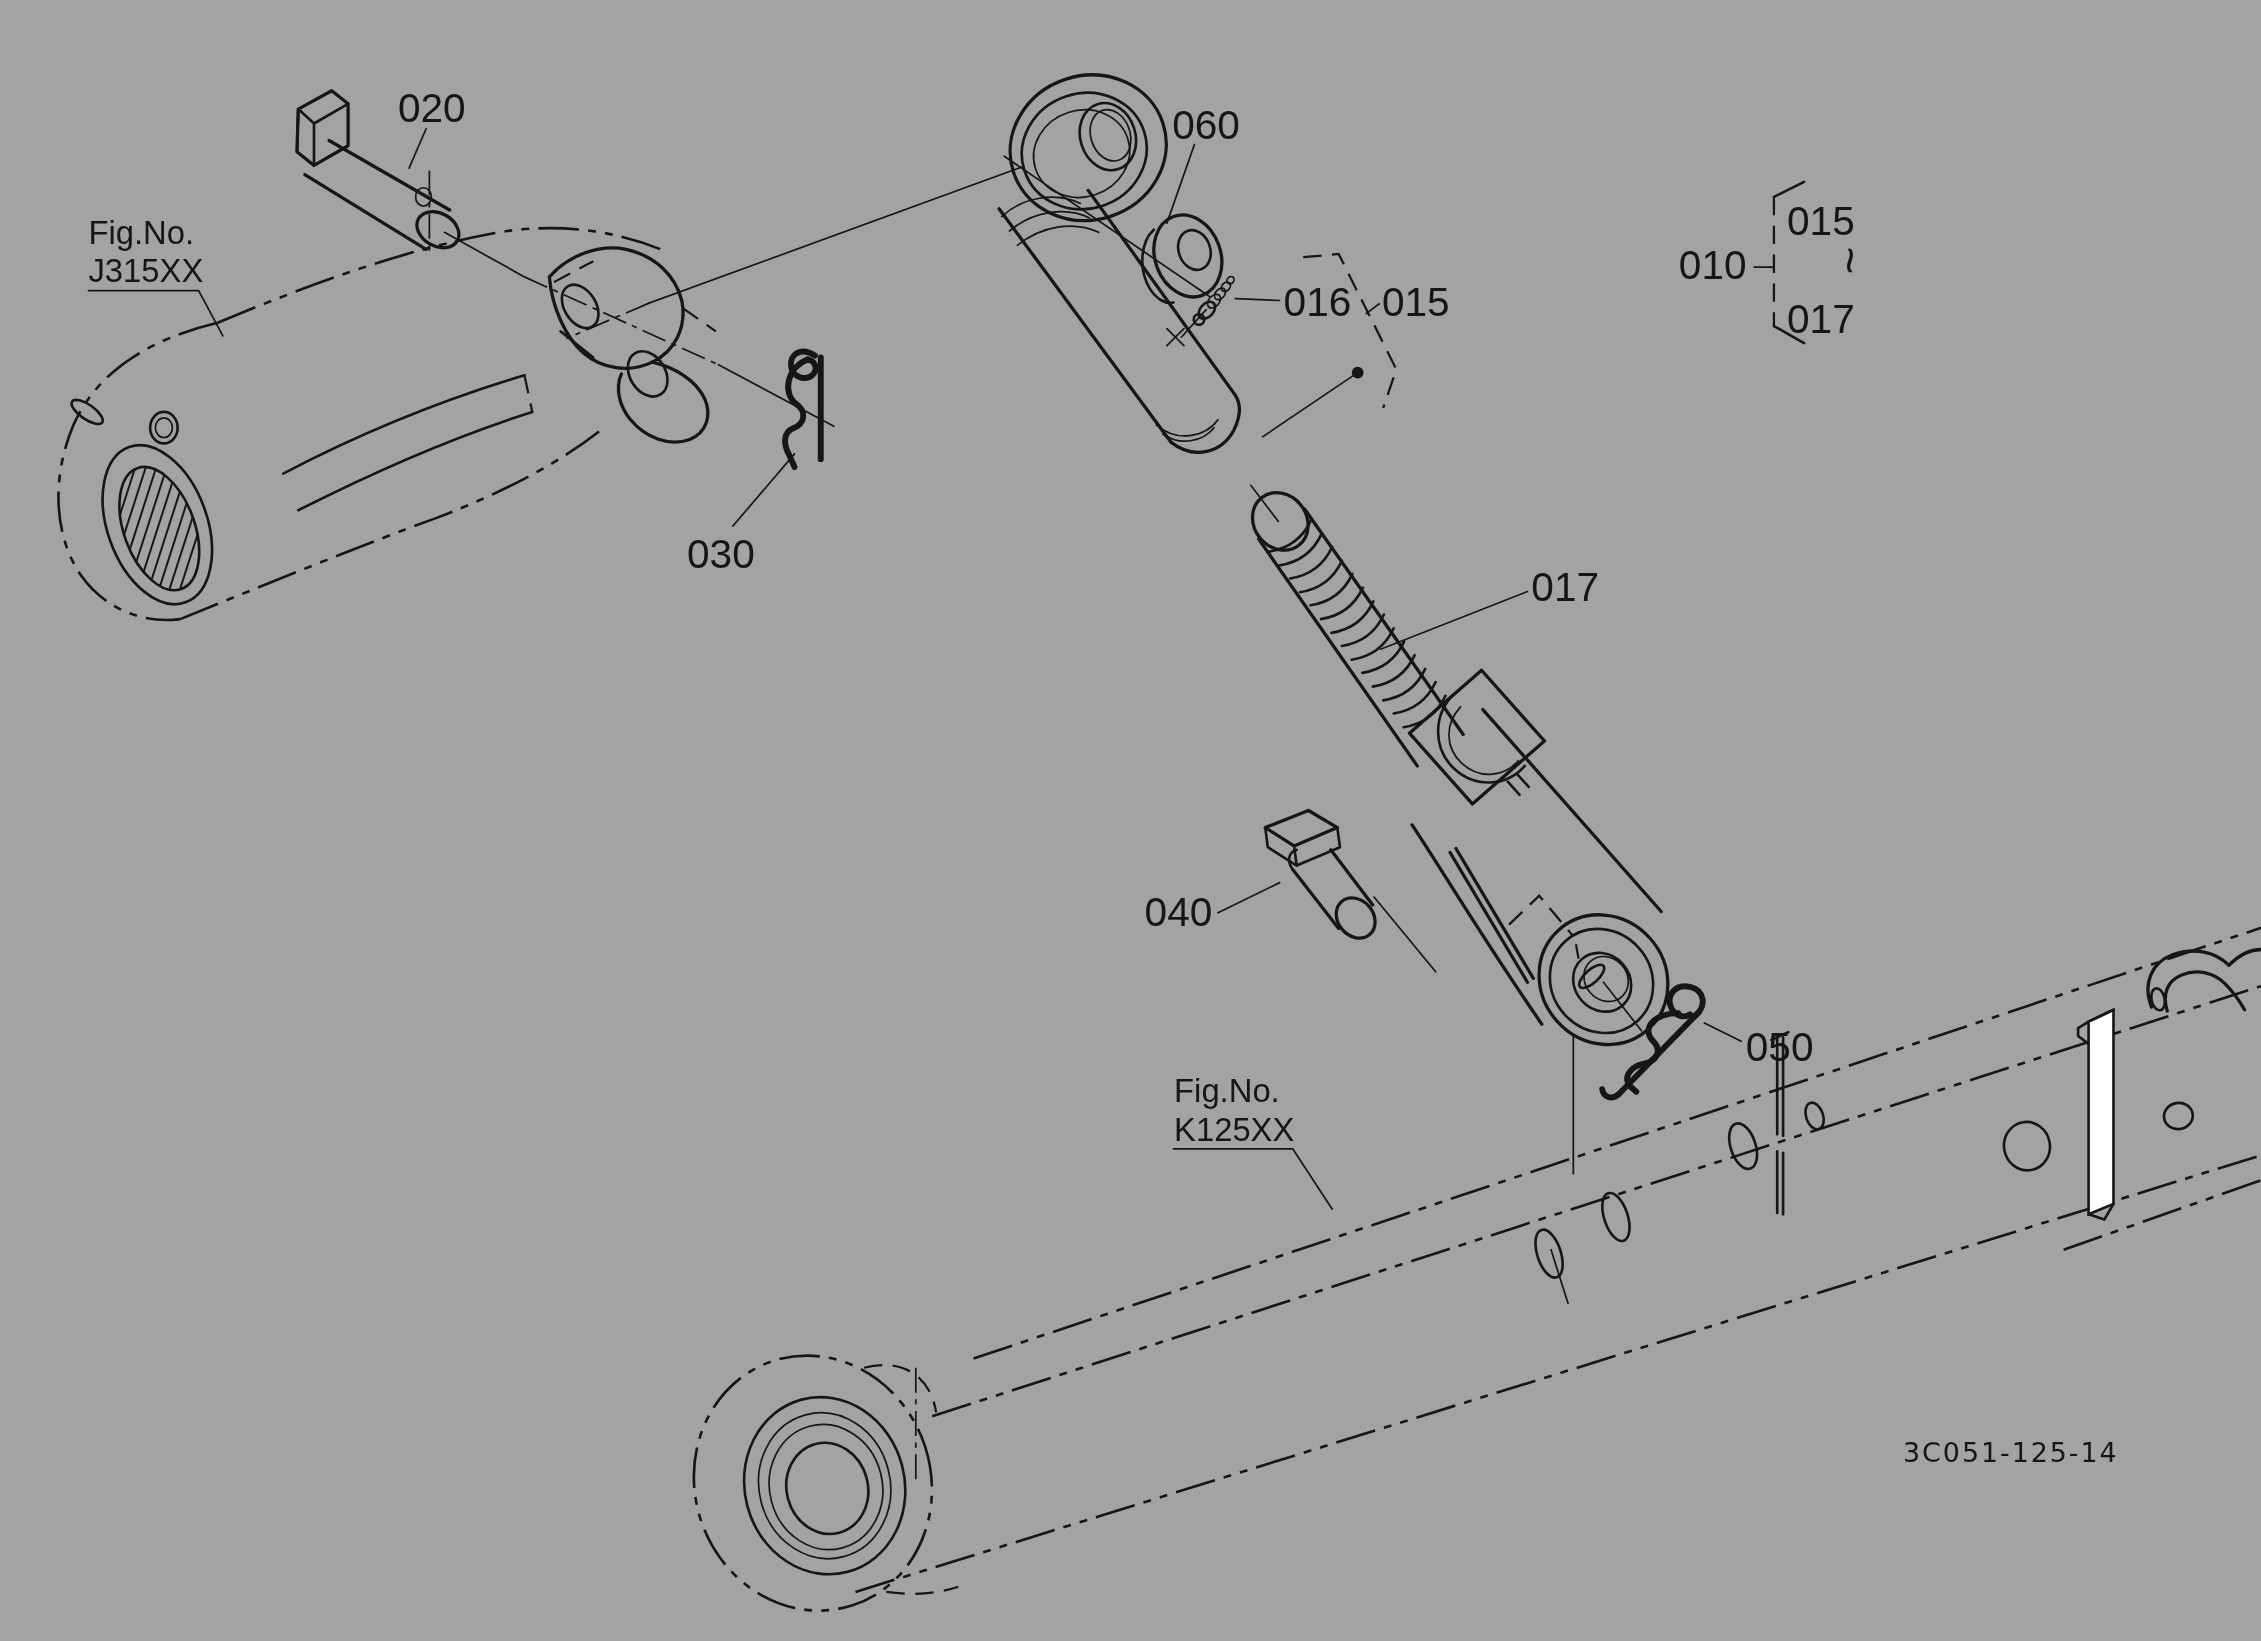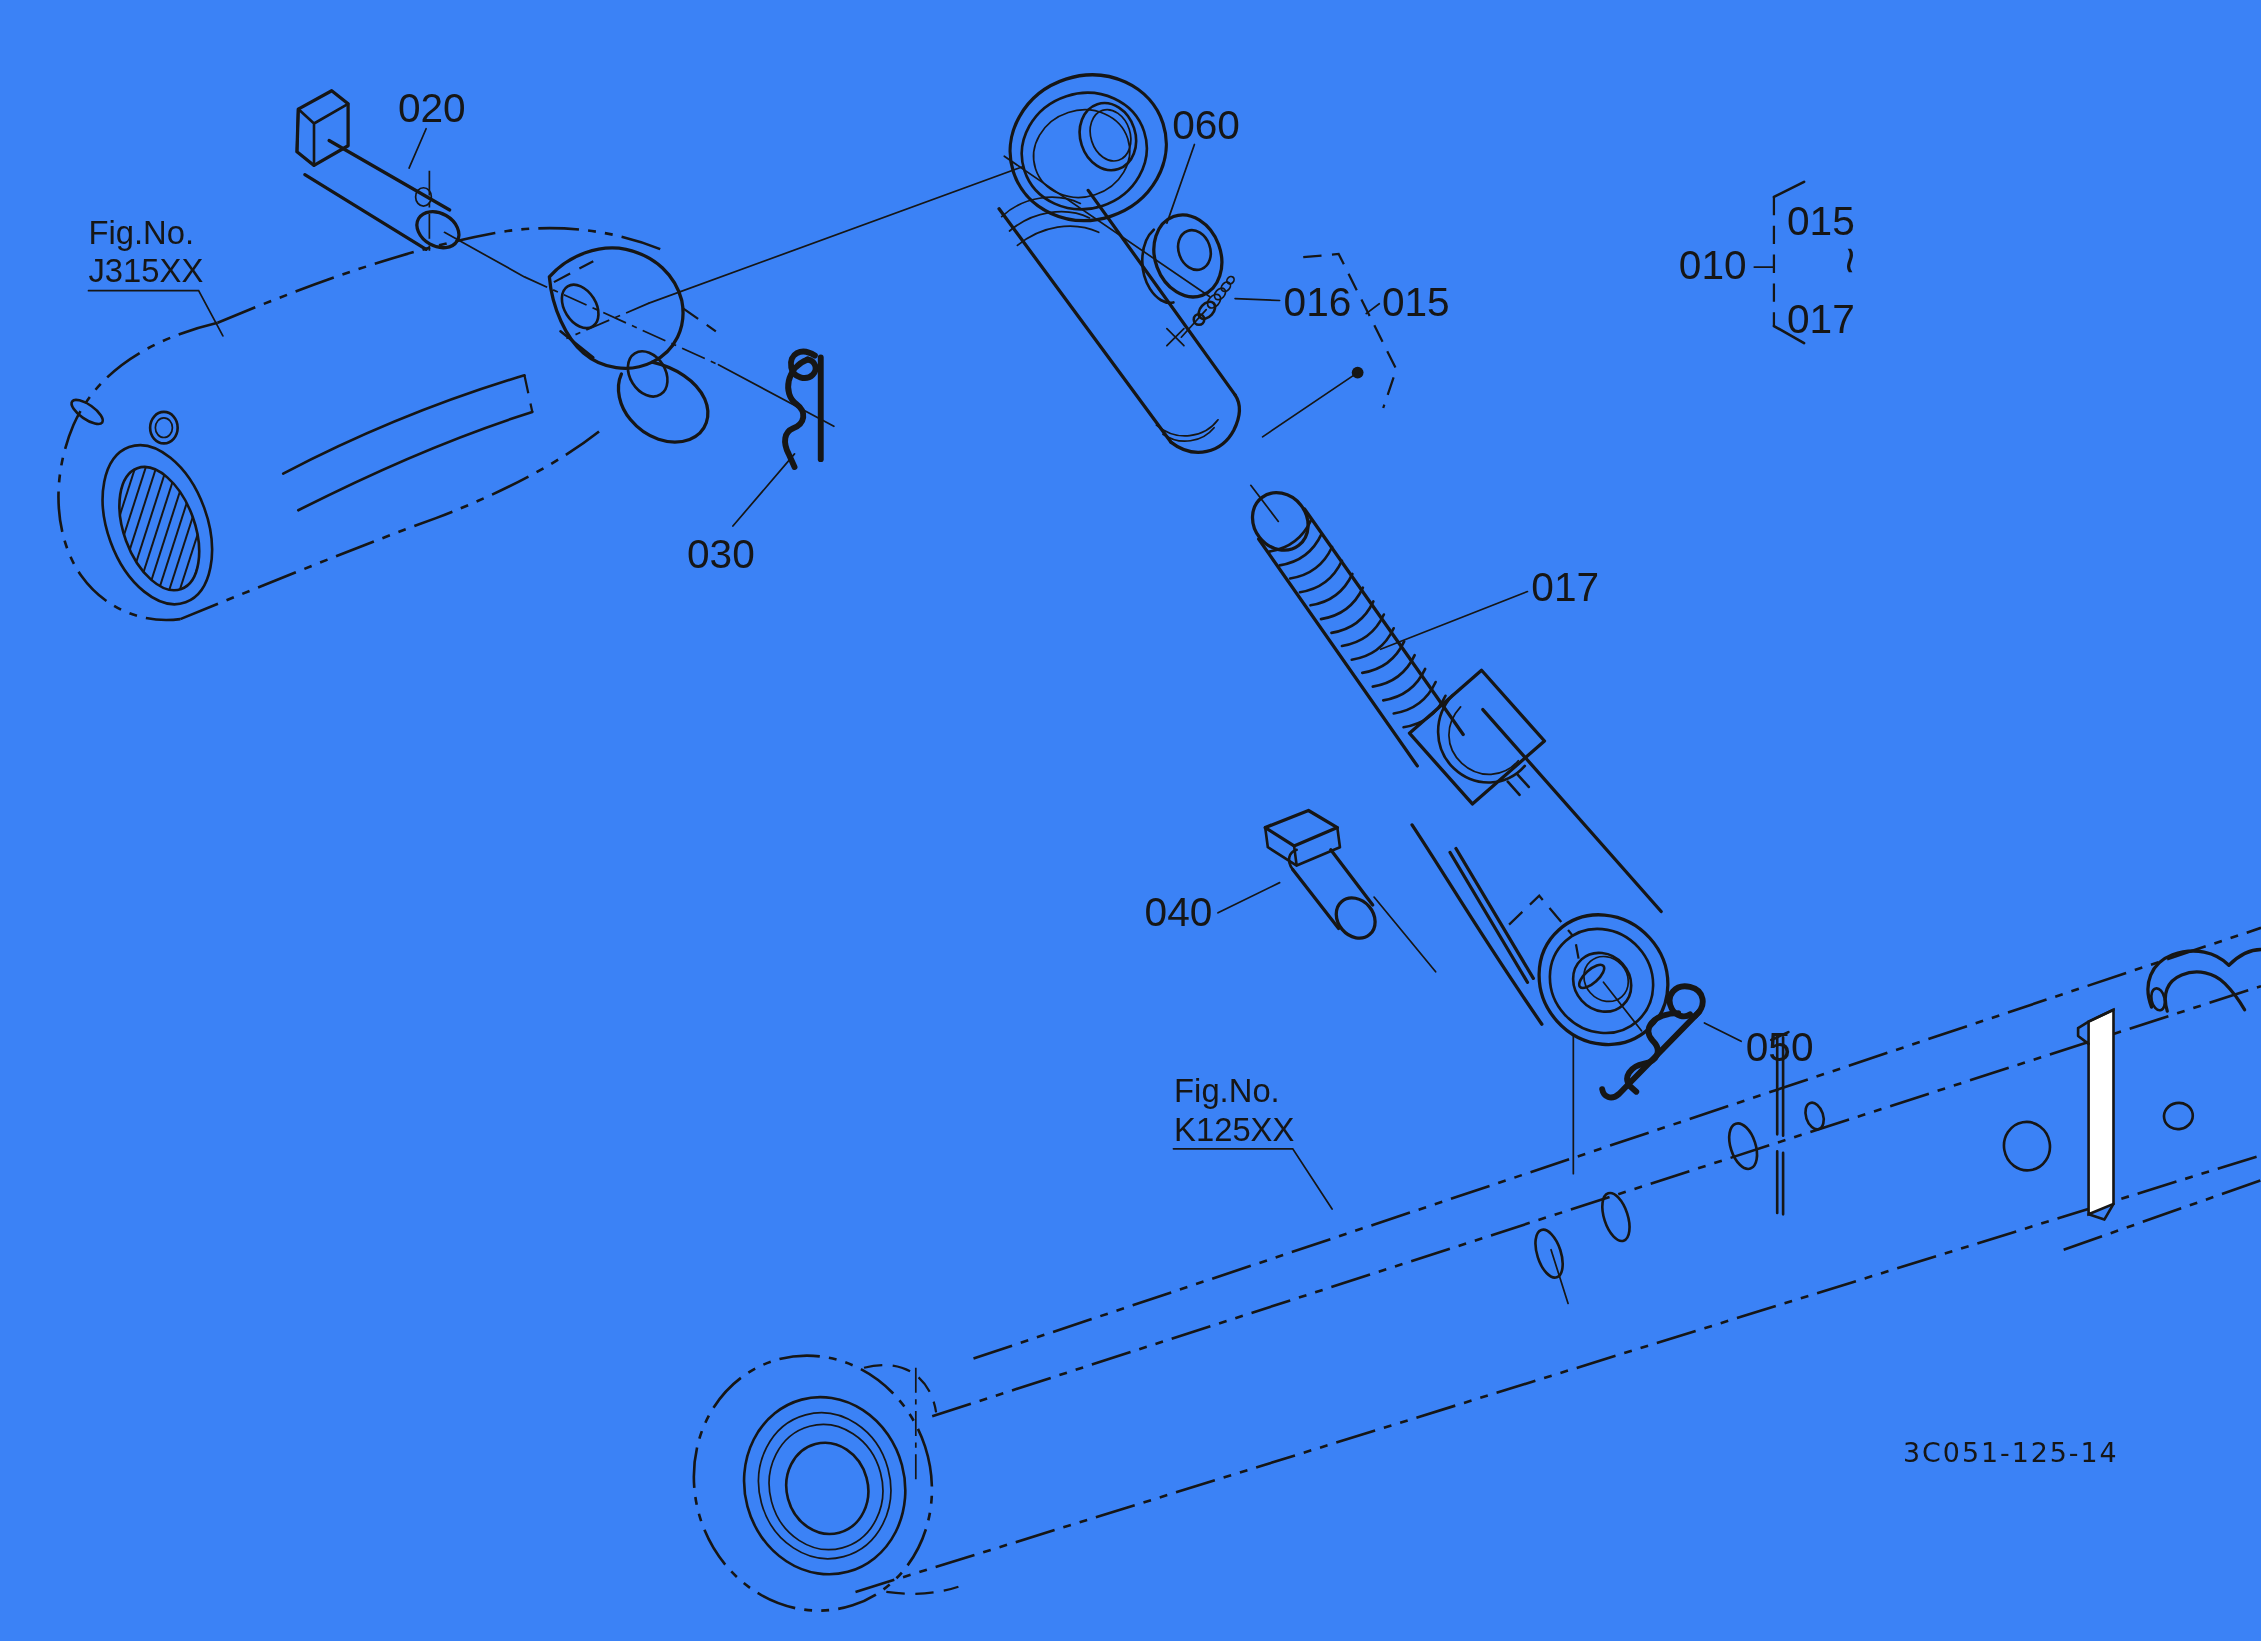--- a/index.html
+++ b/index.html
@@ -1,16 +1,16 @@
 <!DOCTYPE html>
 <html style="font-size:10.5px"><head>
 <meta charset="utf-8">
 <style>
   html,body{margin:0;padding:0;background:#ffffff;}
-  .stage{width:2261px;height:1642px;position:relative;background:#3b82f6;overflow:hidden;}
+  .stage{width:2261px;height:1642px;position:relative;background:#a3a3a3;overflow:hidden;}
   svg{display:block;}
   .lbl{font-family:"Liberation Sans","DejaVu Sans",sans-serif;font-size:62px;fill:#161616;}
   .fig{font-family:"Liberation Sans","DejaVu Sans",sans-serif;font-size:50px;fill:#161616;}
   .dwg{font-family:"DejaVu Sans","Liberation Sans",sans-serif;font-size:41px;fill:#161616;letter-spacing:3px;}
   .ln{stroke:#161616;fill:none;stroke-width:5;stroke-linecap:round;stroke-linejoin:round;}
   .ln4{stroke:#161616;fill:none;stroke-width:4;stroke-linecap:round;stroke-linejoin:round;}
   .thin{stroke:#161616;fill:none;stroke-width:2.6;stroke-linecap:round;}
   .phantom{stroke:#161616;fill:none;stroke-width:4;stroke-linecap:butt;stroke-dasharray:62 14 12 14 12 14;}
   .chain{stroke:#161616;fill:none;stroke-width:2.6;stroke-linecap:butt;stroke-dasharray:38 10 8 10;}
   .dash{stroke:#161616;fill:none;stroke-width:3.4;stroke-dasharray:28 16;}

